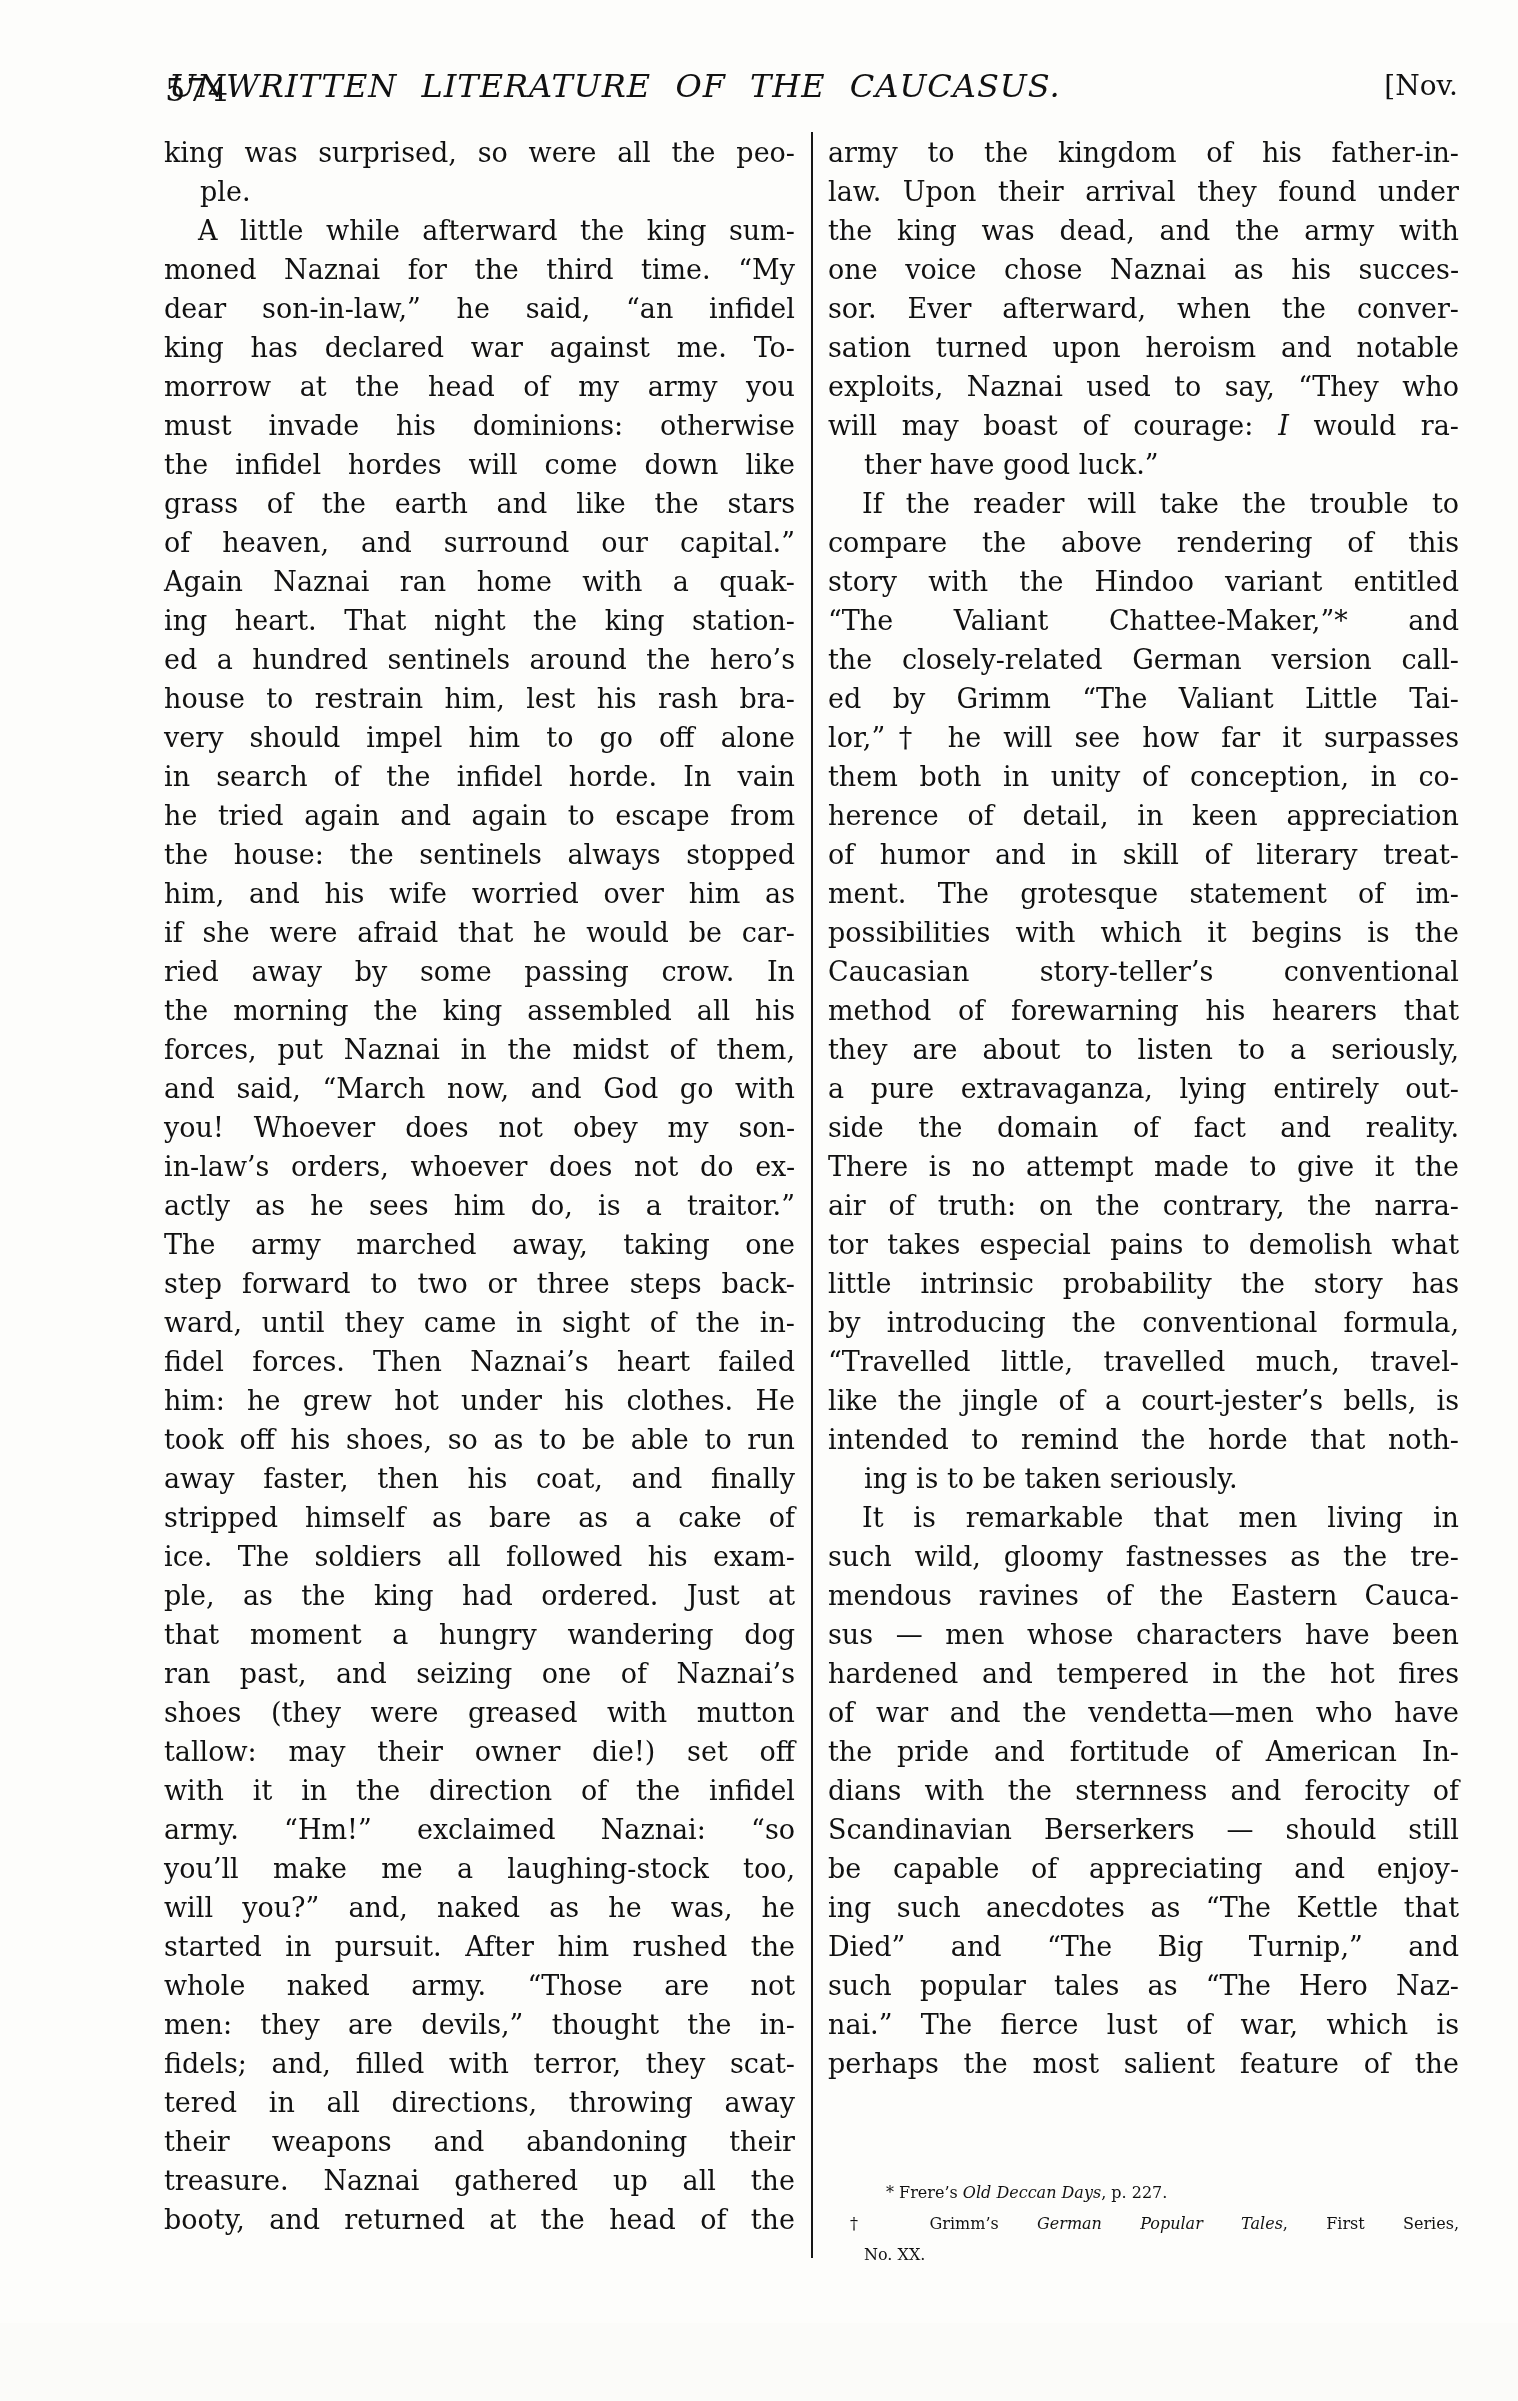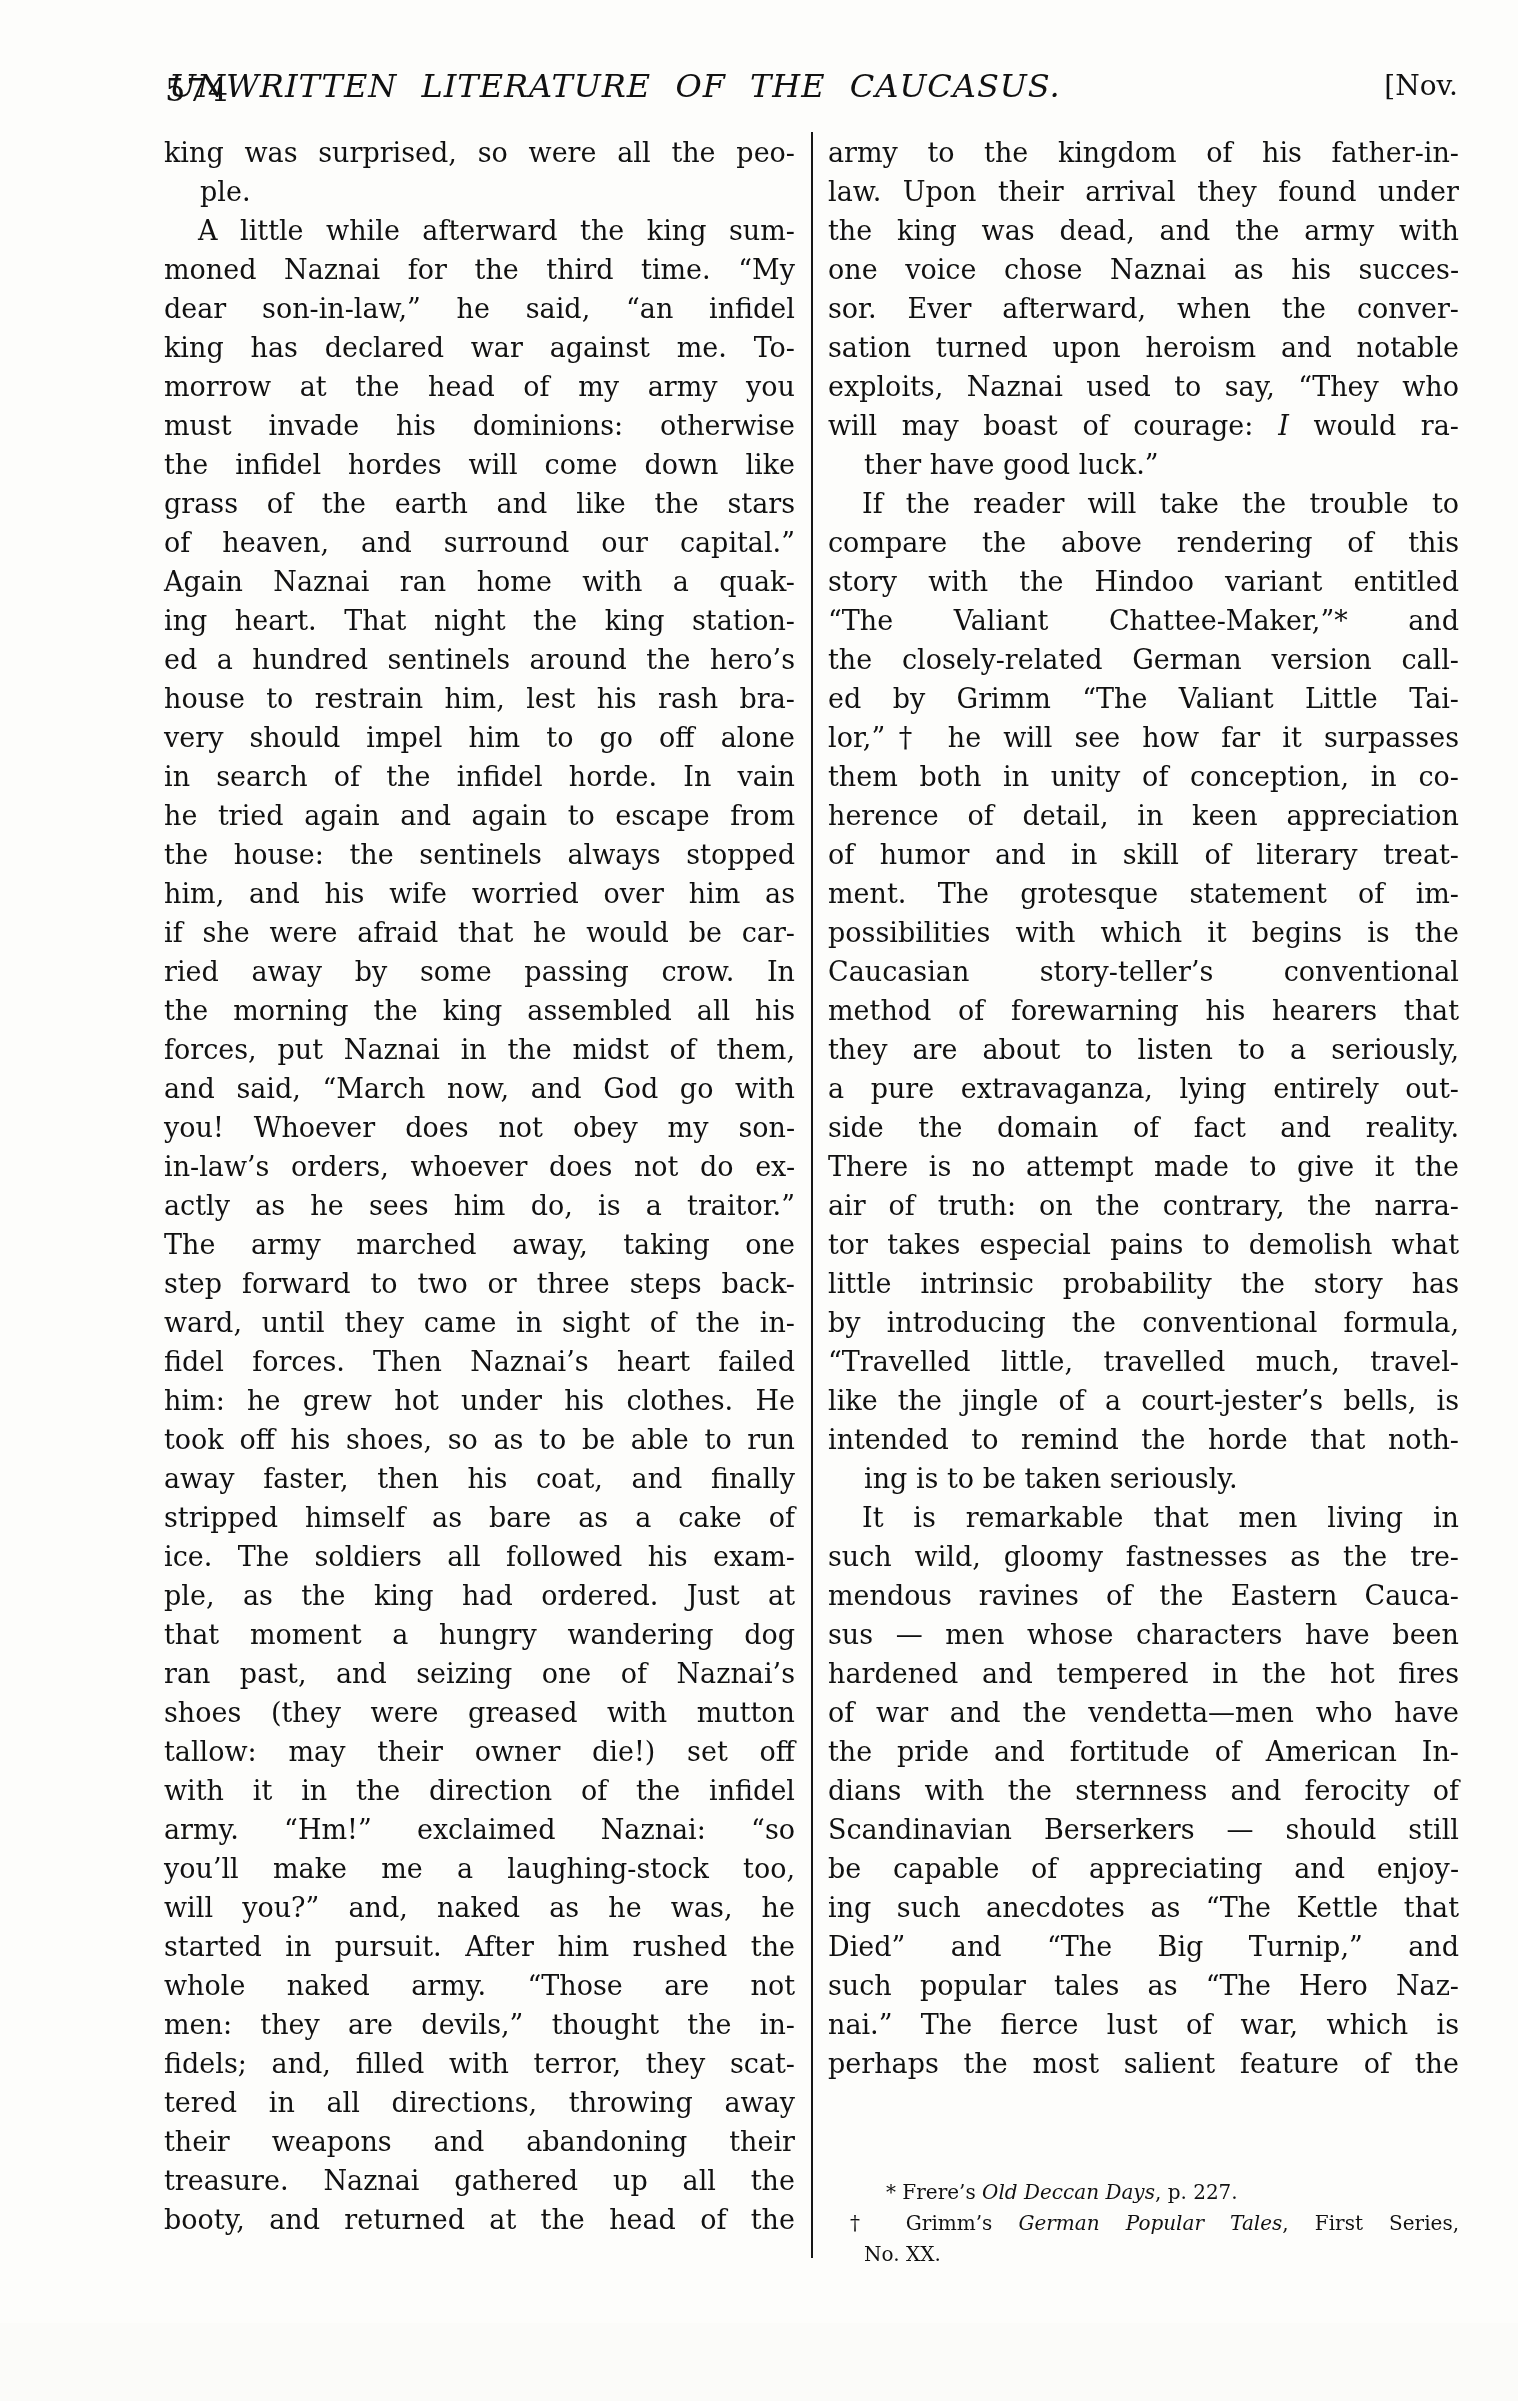--- a/index.html
+++ b/index.html
@@ -13,21 +13,21 @@
   .nov{position:absolute;right:61px;top:69px;font-size:28px;}
   .col{position:absolute;top:133px;width:631px;font-size:27px;}
   .col.left{left:164px;}
   .col.right{left:828px;}
   .rule{position:absolute;left:811px;top:132px;width:2px;height:2126px;background:#161616;}
   .line{height:39px;line-height:39px;text-align:justify;text-justify:inter-word;
         text-align-last:justify;overflow:visible;}
   .line.indent{text-indent:34px;}
   .line.endline{text-align-last:left;margin-left:36px;}
   .it{font-style:italic;}
-  .footnotes{position:absolute;left:828px;top:2177px;width:631px;font-size:20px;}
+  .footnotes{position:absolute;left:828px;top:2177px;width:631px;font-size:16px;}
   .footnotes .line{height:31px;line-height:31px;}
   .footnotes .line.indent{text-indent:22px;}
 </style>
 </head>
 <body>
 
 <div class="page">
   <div>
     <span class="pn">574</span>
     <span class="title">UNWRITTEN LITERATURE OF THE CAUCASUS.</span>

